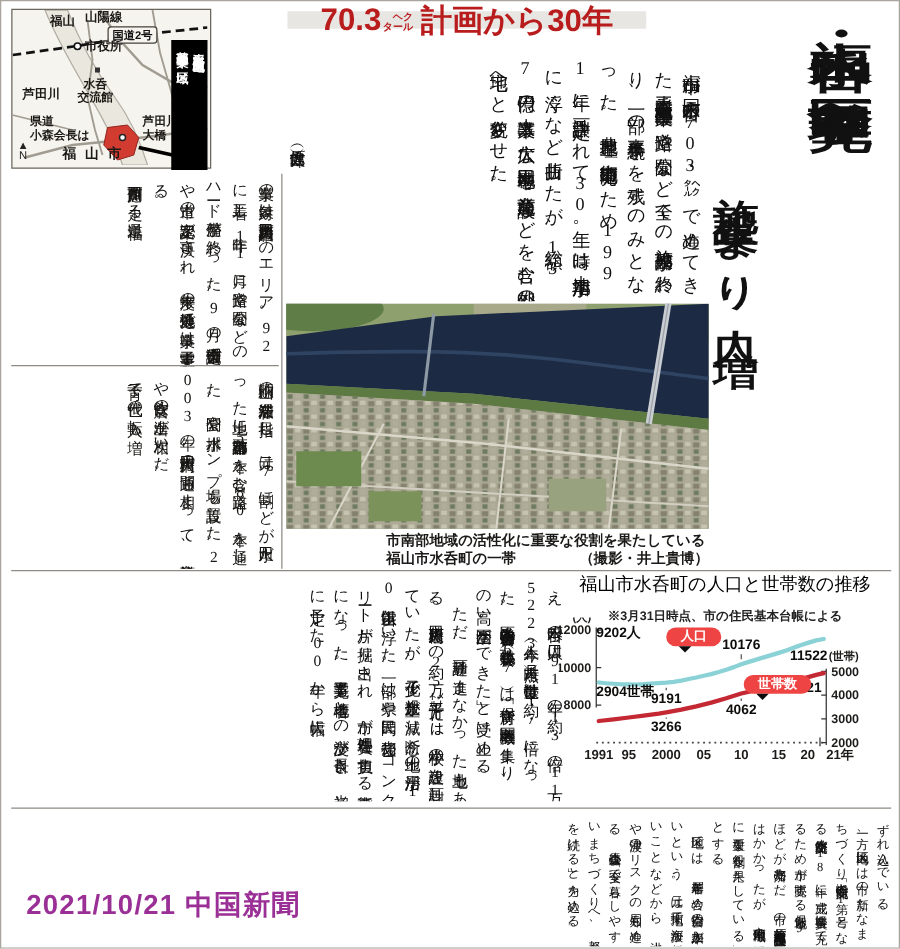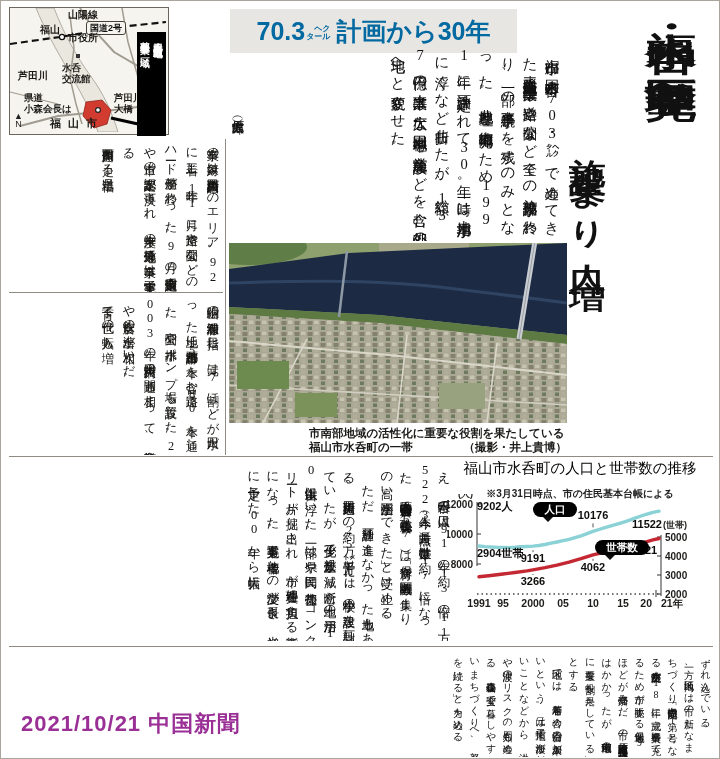--- a/index.html
+++ b/index.html
@@ -13,23 +13,23 @@
   .map{left:8px;top:6px;width:158px;height:126px;border:1px solid #6b675f;background:#f6f4ee;
        font-family:"Liberation Sans",sans-serif;}
   .map-label{position:absolute;font-size:10px;font-weight:700;color:#1c1a17;line-height:11px;white-space:pre-line;}
   .route-badge{position:absolute;border:1px solid #44403a;border-radius:3px;background:#f6f4ee;
        padding:0 3px;font-size:9px;font-weight:700;line-height:12px;}
   .area-box{position:absolute;right:2px;top:24px;width:27px;height:100px;background:#000;color:#fff;
        writing-mode:vertical-rl;text-orientation:upright;white-space:pre-line;
        font-size:9.5px;font-weight:700;line-height:13px;padding:2px 1px;letter-spacing:1px;}
   .north{position:absolute;left:4px;bottom:6px;font-size:9px;color:#222;line-height:8px;text-align:center;}
   
-  .headline-bar{left:229px;top:8px;width:287px;height:44px;background:#e7e6e3;
+  .headline-bar{left:229px;top:8px;width:287px;height:14px;background:#e7e6e3;
        display:flex;align-items:center;justify-content:center;
-       font-family:"Liberation Sans",sans-serif;font-weight:900;color:#0369a1;}
+       font-family:"Liberation Sans",sans-serif;font-weight:900;color:#b91c1c;}
   .headline-bar .num,.headline-bar .rest{font-size:25px;letter-spacing:0;}
   .unit-stack{display:inline-flex;flex-direction:column;align-items:flex-end;
        font-size:8px;line-height:8px;font-weight:900;margin:0 6px 0 1px;transform:translateY(2px);}
   .main-headline{left:626px;top:4px;width:88px;height:434px;display:flex;justify-content:center;}
   .main-headline>div{writing-mode:vertical-rl;text-orientation:upright;
        font-size:33px;font-weight:900;letter-spacing:2px;line-height:56px;
        transform:scaleX(1.55);transform-origin:center top;}
   .sub-headline{left:564px;top:134px;width:48px;height:332px;}
   .sub-headline>div{writing-mode:vertical-rl;text-orientation:upright;
        font-size:29px;font-weight:700;letter-spacing:8px;line-height:46px;
@@ -45,21 +45,21 @@
   .rule{background:#8f8b84;}
   
   .photo{left:228px;top:242px;width:338px;height:180px;background:#8e987c;}
   .caption{left:308px;top:425px;width:258px;font-family:"Liberation Sans",sans-serif;
        font-size:11.5px;line-height:14px;font-weight:700;color:#1b1a18;}
   .caption .line2{display:flex;justify-content:space-between;}
   
   .chart{left:446px;top:459px;width:266px;height:184px;font-family:"Liberation Sans",sans-serif;}
   .chart-title{font-size:14.5px;font-weight:400;text-align:center;line-height:16px;color:#000;}
   .chart-note{font-size:10px;font-weight:700;text-align:center;line-height:12px;color:#222;margin-top:12px;}
-  .badge{position:absolute;background:#000000;color:#fff;border-radius:9px;
+  .badge{position:absolute;background:#ef4444;color:#fff;border-radius:9px;
        font-size:10.5px;font-weight:700;text-align:center;line-height:15px;}
   .badge:after{content:"";position:absolute;left:10px;bottom:-5px;
        border:5px solid transparent;border-top-color:#0c0c0c;border-bottom:0;}
   .ax{font:bold 10px "Liberation Sans",sans-serif;fill:#1d1c1a;}
   .axu{font:bold 9px "Liberation Sans",sans-serif;fill:#1d1c1a;}
   .xlab{font:bold 10.5px "Liberation Sans",sans-serif;fill:#1d1c1a;}
   .dlabel{font:bold 11px "Liberation Sans",sans-serif;fill:#0e0d0c;}
   
   .date-line{left:20px;top:708px;font-family:"Liberation Sans",sans-serif;
        font-size:22px;font-weight:600;color:#9a2f96;letter-spacing:1px;}
@@ -82,26 +82,26 @@
 
       <polyline points="0,36 50,29 110,19 156,14" fill="none" stroke="#111" stroke-width="2.2" stroke-dasharray="7 4"></polyline>
       <circle cx="52" cy="29" r="2.6" fill="#fff" stroke="#111" stroke-width="1.3"></circle>
 
       <rect x="66" y="46" width="4" height="4" fill="#333"></rect>
 
       <path d="M76,94 L92,92 L101,102 L97,116 L84,120 L73,108 Z" fill="#d23b30" stroke="#8f241c" stroke-width="0.8"></path>
       <circle cx="88" cy="102" r="2.4" fill="#fff" stroke="#222" stroke-width="1.2"></circle>
       <line x1="128" y1="116" x2="101" y2="110" stroke="#000" stroke-width="3"></line>
     </svg>
-    <div class="map-label" style="left:30px;top:16px;">福山</div>
+    <div class="map-label" style="left:30px;top:4px;">福山</div>
     <div class="map-label" style="left:58px;top:1px;">山陽線</div>
     <div class="route-badge" style="left:76px;top:13px;">国道2号</div>
     <div class="map-label" style="left:58px;top:24px;">市役所</div>
     <div class="map-label" style="left:8px;top:62px;">芦田川</div>
-    <div class="map-label" style="left:52px;top:54px;font-size:9.5px;">水呑
+    <div class="map-label" style="left:52px;top:54px;font-size:9.5px;text-align:center;">水呑
 交流館</div>
     <div class="map-label" style="left:14px;top:84px;font-size:9.5px;">県道
 小森会長は</div>
     <div class="map-label" style="left:104px;top:84px;font-size:9.5px;">芦田川
 大橋</div>
     <div class="map-label" style="left:40px;top:110px;font-size:11px;letter-spacing:7px;">福山市</div>
     <div class="area-box">水呑三新田土地区画
 整理事業の区域</div>
     <div class="north">▲<br><span>N</span></div>
   </div>

